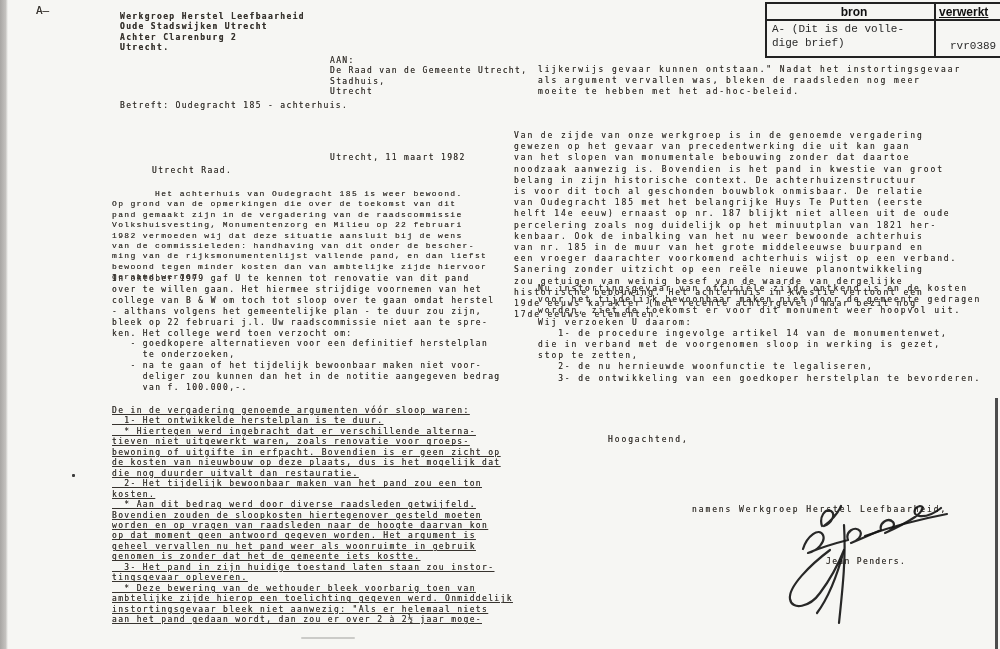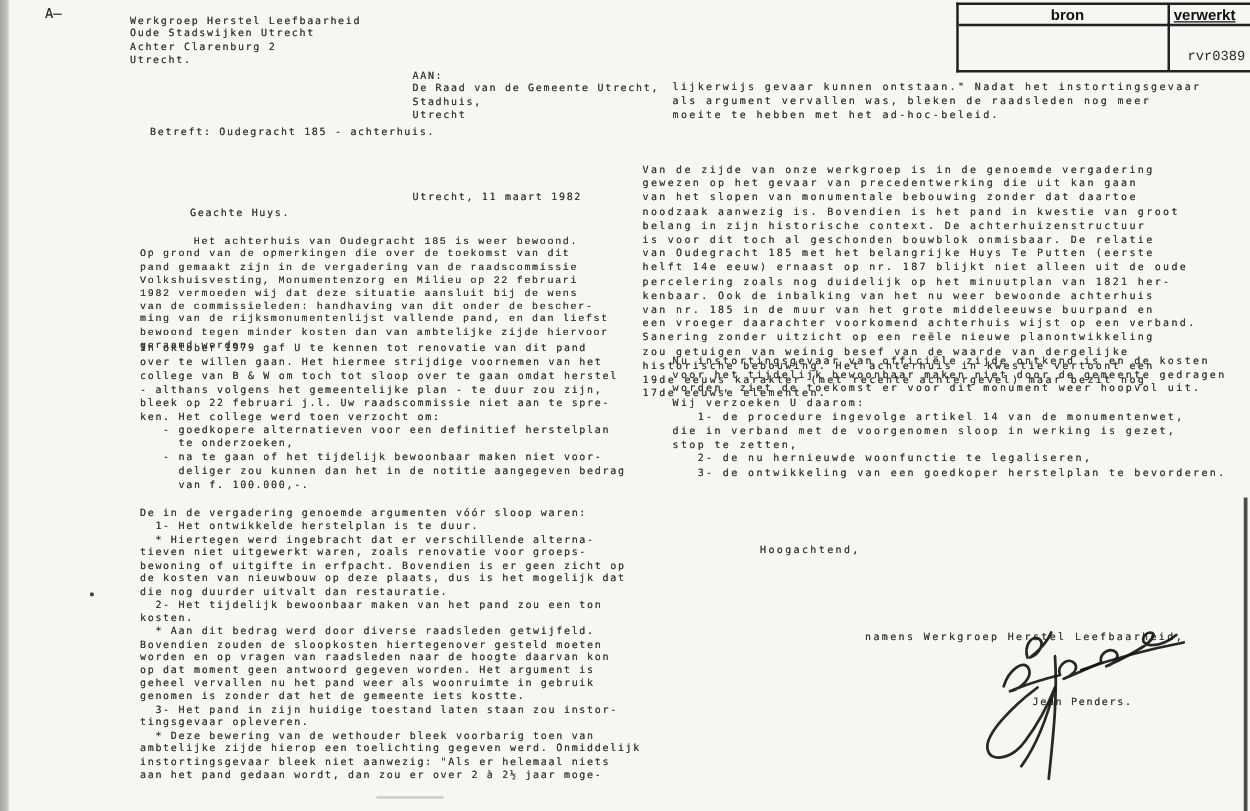--- a/index.html
+++ b/index.html
@@ -51,34 +51,36 @@
 <div class="abs smudge"></div>
 <div class="abs speck"></div>
 
 <div class="abs mono" style="left:36px;top:4px;font-size:11px;letter-spacing:0;">A—</div>
 
 <div class="abs htable">
   <div class="vdiv"></div>
   <div class="hdiv"></div>
   <div class="abs hhead" style="left:0;top:1px;width:174px;text-align:center;">bron</div>
   <div class="abs hhead" style="left:172px;top:1px;text-decoration:underline;">verwerkt</div>
+  <div class="abs hval" style="left:5px;top:19px;">A- (Dit is de volle-
+dige brief)</div>
   <div class="abs hval" style="left:171px;top:36px;margin-left:12px;">rvr0389</div>
 </div>
 
-<div class="abs mono lcol" style="left:104px;top:12px;line-height:10.3px;">Werkgroep Herstel Leefbaarheid
+<div class="abs mono lcol" style="left:120px;top:12px;line-height:10.3px;font-weight:bold;">Werkgroep Herstel Leefbaarheid
 Oude Stadswijken Utrecht
 Achter Clarenburg 2
 Utrecht.</div>
 <div class="abs mono lcol" style="left:330px;top:56px;line-height:10.3px;">AAN:
 De Raad van de Gemeente Utrecht,
 Stadhuis,
 Utrecht</div>
 <div class="abs mono lcol" style="left:120px;top:101px;text-align:right;">Betreft: Oudegracht 185 - achterhuis.</div>
 <div class="abs mono lcol" style="left:330px;top:131px;margin-top:22px;">Utrecht, 11 maart 1982</div>
-<div class="abs mono lcol" style="left:152px;top:166px;">Geachte Huys.</div>
+<div class="abs mono lcol" style="left:152px;top:166px;">Utrecht Raad.</div>
 
 <div class="abs mono lcol" style="left:112px;top:189px;line-height:10.4px;font-family:Liberation Mono, monospace;">       Het achterhuis van Oudegracht 185 is weer bewoond.
 Op grond van de opmerkingen die over de toekomst van dit
 pand gemaakt zijn in de vergadering van de raadscommissie
 Volkshuisvesting, Monumentenzorg en Milieu op 22 februari
 1982 vermoeden wij dat deze situatie aansluit bij de wens
 van de commissieleden: handhaving van dit onder de bescher-
 ming van de rijksmonumentenlijst vallende pand, en dan liefst
 bewoond tegen minder kosten dan van ambtelijke zijde hiervoor
 geraamd werden.</div>
@@ -86,21 +88,21 @@
 over te willen gaan. Het hiermee strijdige voornemen van het
 college van B &amp; W om toch tot sloop over te gaan omdat herstel
 - althans volgens het gemeentelijke plan - te duur zou zijn,
 bleek op 22 februari j.l. Uw raadscommissie niet aan te spre-
 ken. Het college werd toen verzocht om:
    - goedkopere alternatieven voor een definitief herstelplan
      te onderzoeken,
    - na te gaan of het tijdelijk bewoonbaar maken niet voor-
      deliger zou kunnen dan het in de notitie aangegeven bedrag
      van f. 100.000,-.</div>
-<div class="abs mono lcol" style="left:112px;top:406px;line-height:10.45px;">De in de vergadering genoemde argumenten vóór sloop waren:
+<div class="abs mono lcol" style="left:112px;top:406px;line-height:10.45px;text-decoration:underline;">De in de vergadering genoemde argumenten vóór sloop waren:
   1- Het ontwikkelde herstelplan is te duur.
   * Hiertegen werd ingebracht dat er verschillende alterna-
 tieven niet uitgewerkt waren, zoals renovatie voor groeps-
 bewoning of uitgifte in erfpacht. Bovendien is er geen zicht op
 de kosten van nieuwbouw op deze plaats, dus is het mogelijk dat
 die nog duurder uitvalt dan restauratie.
   2- Het tijdelijk bewoonbaar maken van het pand zou een ton
 kosten.
   * Aan dit bedrag werd door diverse raadsleden getwijfeld.
 Bovendien zouden de sloopkosten hiertegenover gesteld moeten

